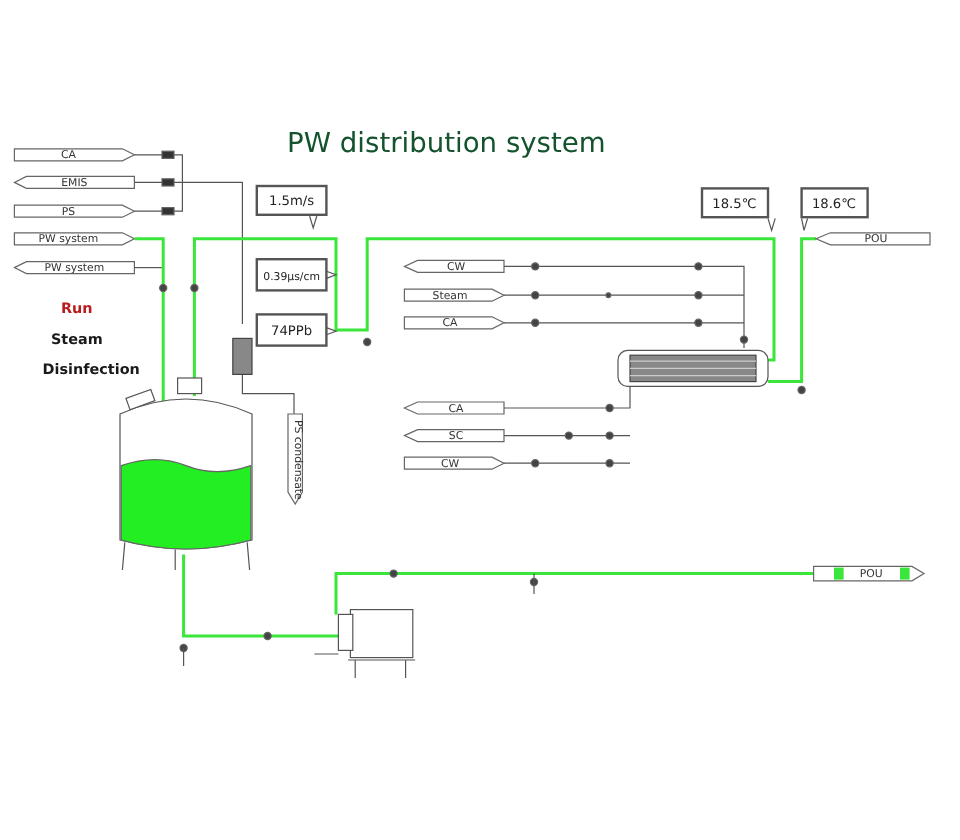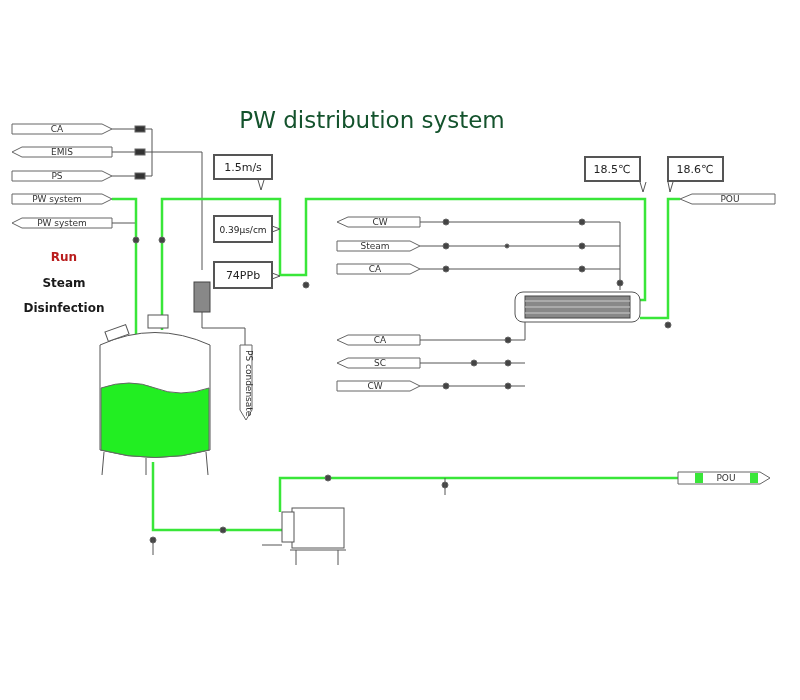--- a/index.html
+++ b/index.html
@@ -9,21 +9,21 @@
   svg{position:absolute;left:0;top:0;}
   .lbl{font-family:"DejaVu Sans",sans-serif;font-size:9px;fill:#333;}
   .rd{font-family:"DejaVu Sans",sans-serif;font-size:11px;fill:#222;}
 </style>
 </head>
 <body>
 
 <div id="title">PW distribution system</div>
 <div class="mode" style="top: 250px; color: #b91c1c;">Run</div>
 <div class="mode" style="top:276px;">Steam</div>
-<div class="mode" style="top:301px;">Disinfection</div>
+<div class="mode" style="top:301px;margin-left:12px;">Disinfection</div>
 
 <svg width="800" height="700" viewBox="0 0 800 700">
   <g fill="none" stroke="#666" stroke-width="1">
 
     <g>
         <polygon points="12,124 102,124 112,129 102,134 12,134" fill="#fff"></polygon>
         <text class="lbl" x="57" y="132" text-anchor="middle" stroke="none">CA</text>
       </g>
     <g>
         <polygon points="22,147 112,147 112,157 22,157 12,152" fill="#fff"></polygon>

